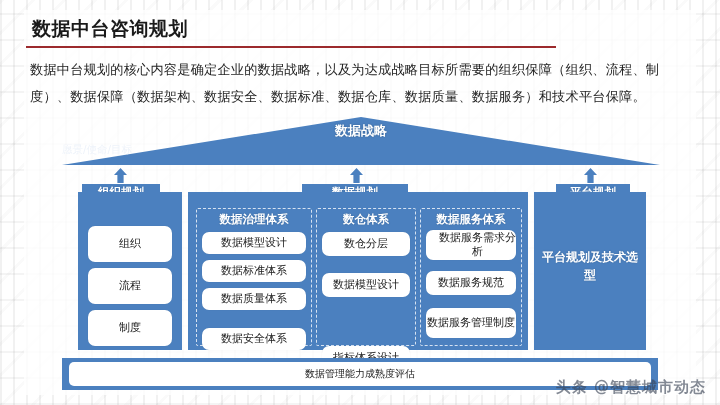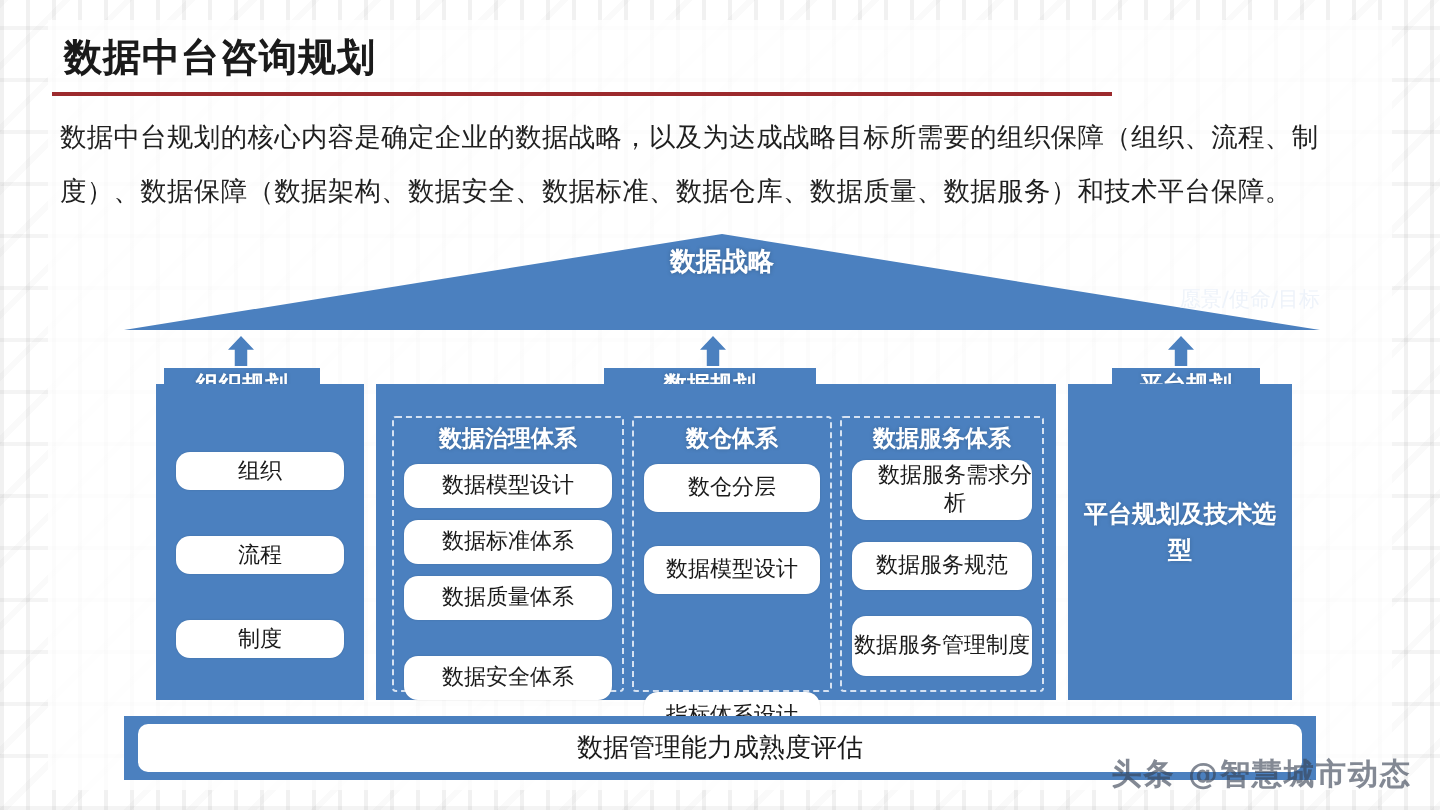--- a/index.html
+++ b/index.html
@@ -98,21 +98,21 @@
     left: 0; right: 0; top: 5px;
     text-align: center;
     font-size: 13px;
     font-weight: bold;
     color: #ffffff;
     text-shadow: 0 0 2px rgba(0,0,0,0.25);
   }
   #roof-sub {
     position: absolute;
     left: 0; right: 0; top: 26px;
-    text-align: right;
+    text-align: left;
     font-size: 10.5px;
     color: #eef3fa;
   }
 
   
   .up-arrow {
     position: absolute;
     width: 13px; height: 15px;
     background: #4b80bf;
     clip-path: polygon(50% 0%, 100% 46%, 74% 46%, 74% 100%, 26% 100%, 26% 46%, 0% 46%);
@@ -156,21 +156,21 @@
     font-size: 11px;
     display: flex;
     align-items: center;
     justify-content: center;
     text-align: center;
     line-height: 14px;
     box-shadow: 0 0 1px rgba(0,0,0,0.15);
   }
 
   
-  #body-org .chip { left: 10px; width: 84px; height: 19px; }
+  #body-org .chip { left: 10px; width: 84px; height: 36px; }
   #org-chip-0 { top: 34px; }
   #org-chip-1 { top: 76px; }
   #org-chip-2 { top: 118px; }
 
   
   #plat-label {
     position: absolute;
     left: 6px; right: 6px; top: 56px;
     text-align: center;
     color: #ffffff;
@@ -232,21 +232,21 @@
   }
   #foundation-chip {
     position: absolute;
     left: 7px; top: 4px;
     width: 582px; height: 24px;
     background: #ffffff;
     border-radius: 5px;
     display: flex;
     align-items: center;
     justify-content: center;
-    font-size: 13px;
+    font-size: 10px;
     color: #1a1a1a;
   }
 
   
   #watermark {
     position: absolute;
     right: 14px; bottom: 8px;
     font-size: 15px;
     font-weight: bold;
     color: rgba(55,65,82,0.62);

